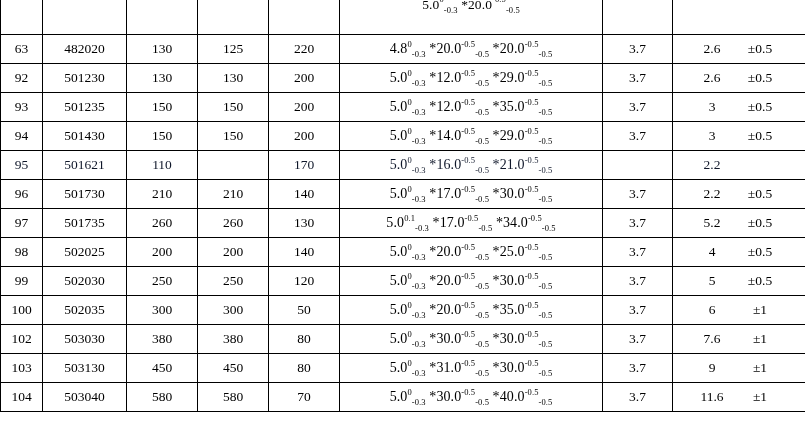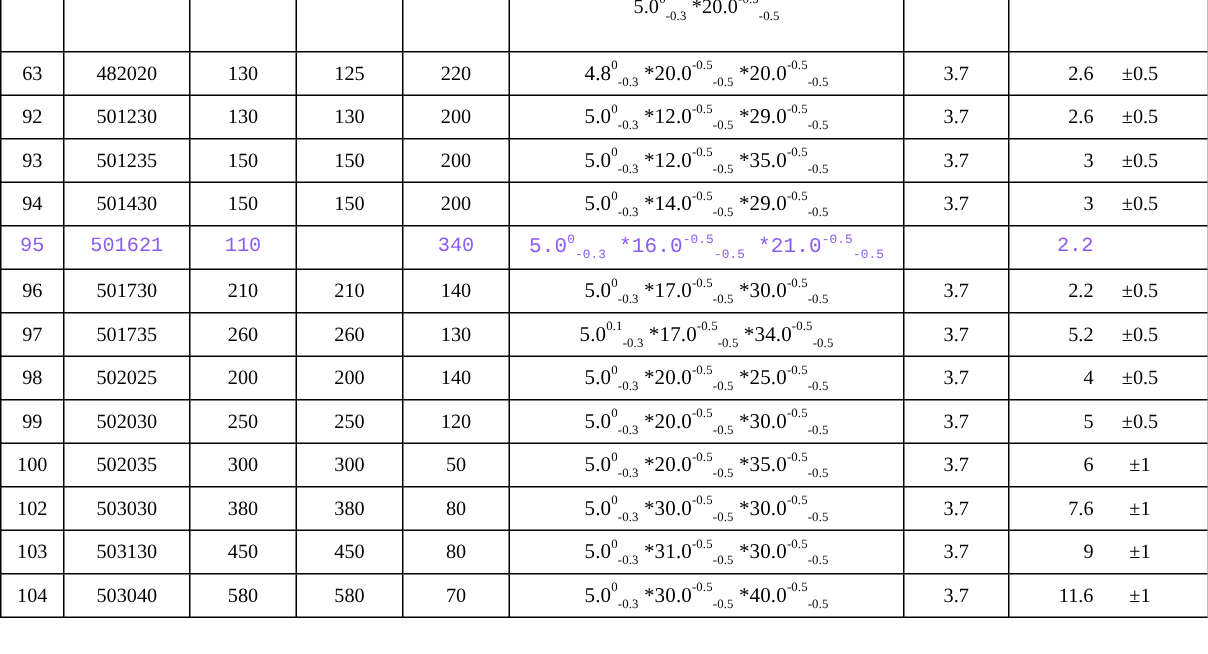--- a/index.html
+++ b/index.html
@@ -34,22 +34,22 @@
     position:relative;
     top:-14px;
     font-size:13.5px;
     line-height:28px;
   }
   td.col-formula{text-align:left;padding-left:10px;}
   .formula{font-size:14px;letter-spacing:0.1px;}
   .formula sup{font-size:8.5px;vertical-align:super;position:relative;top:-1px;}
   .formula sub{font-size:8.5px;vertical-align:baseline;position:relative;top:4px;text-align:center;}
   .tol{display:inline-block;min-width:46px;text-align:center;}
-  .wval{display:inline-block;min-width:34px;text-align:right;padding-right:8px;}
-  tr.highlight td{color:#8b5cf6;font-family:Liberation Mono, monospace;}
+  .wval{display:inline-block;min-width:34px;padding-right:8px;}
+  tr.highlight td{color:#0f172a;}
 </style>
 </head>
 <body>
 
 <div class="sheet">
   <table class="spec">
     <colgroup>
       <col class="c0">
         <col class="c1">
         <col class="c2">
@@ -110,21 +110,21 @@
           <td>200</td>
           <td class="col-formula"><span class="formula">5.0<sup>0</sup><sub>-0.3</sub> *14.0<sup>-0.5</sup><sub>-0.5</sub> *29.0<sup>-0.5</sup><sub>-0.5</sub></span></td>
           <td>3.7</td>
           <td><span class="wval">3</span><span class="tol">±0.5</span></td>
         </tr>
         <tr class="highlight">
           <td>95</td>
           <td>501621</td>
           <td>110</td>
           <td></td>
-          <td>340</td>
+          <td>170</td>
           <td class="col-formula"><span class="formula">5.0<sup>0</sup><sub>-0.3</sub> *16.0<sup>-0.5</sup><sub>-0.5</sub> *21.0<sup>-0.5</sup><sub>-0.5</sub></span></td>
           <td></td>
           <td><span class="wval">2.2</span><span class="tol"></span></td>
         </tr>
         <tr>
           <td>96</td>
           <td>501730</td>
           <td>210</td>
           <td>210</td>
           <td>140</td>

